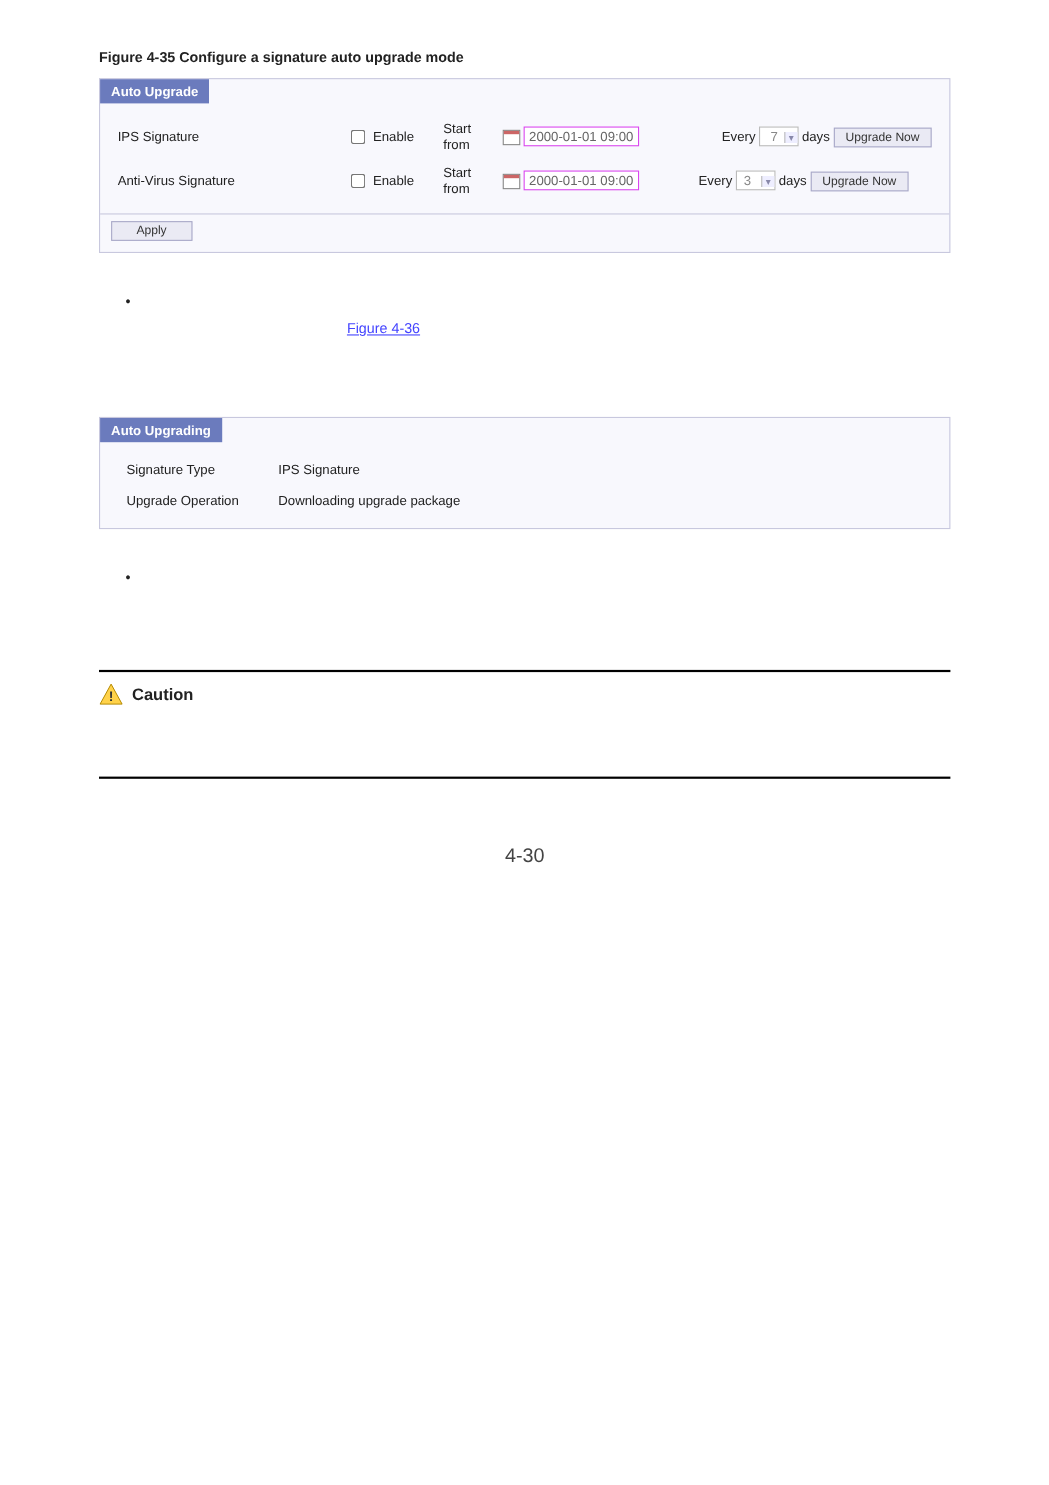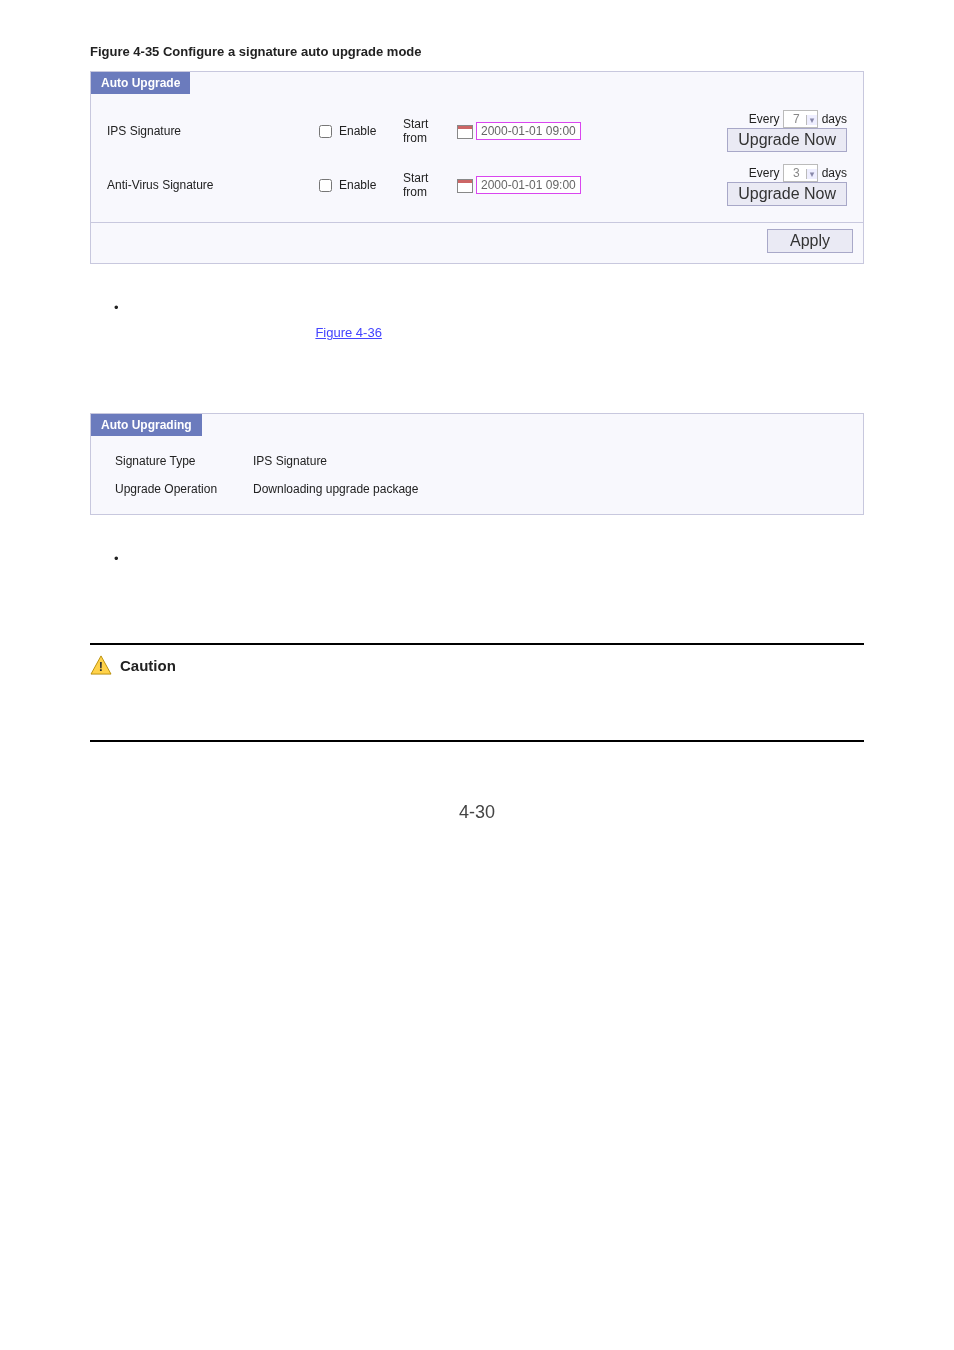--- a/index.html
+++ b/index.html
@@ -8,22 +8,22 @@
 .tab{display:inline-block;background:#6b7bbd;color:#fff;font-weight:700;padding:4px 10px;font-size:12px}
 .config-body{padding:10px 12px}
 table.settings{width:100%;border-collapse:collapse}
 table.settings td{padding:6px 4px;font-size:12px;color:#222}
 .calendar-icon{display:inline-block;width:14px;height:12px;border:1px solid #888;background:#fff;position:relative;margin-right:3px;vertical-align:middle}
 .calendar-icon::before{content:"";position:absolute;top:0;left:0;right:0;height:3px;background:#c66}
 .datetime{display:inline-block;background:#fff;border:1px solid #d946ef;padding:1px 4px;color:#666;font-size:12px}
 .sel{display:inline-block;background:#fff;border:1px solid #bbb;padding:0;font-size:12px}
 .sel-val{display:inline-block;padding:1px 6px;color:#888;min-width:10px}
 .sel-arrow{display:inline-block;border-left:1px solid #bbb;background:#eef;color:#88a;padding:0 3px;font-size:9px}
-.btn{display:inline-block;background:#eaeaf4;border:1px solid #a8a8c8;padding:2px 10px;color:#333;font-size:16px;cursor:pointer}
-.apply-row{text-align:right;padding:6px 10px 10px;border-top:1px solid #c8c8de}
+.btn{display:inline-block;background:#eaeaf4;border:1px solid #a8a8c8;padding:2px 10px;color:#333;font-size:11px;cursor:pointer}
+.apply-row{text-align:left;padding:6px 10px 10px;border-top:1px solid #c8c8de}
 .bullet-block{margin:36px 0 20px 24px}
 .bullet{display:flex}
 .bullet .dot{width:20px}
 .bullet .txt{flex:1;line-height:1.7}
 .hidden-text{color:#fff}
 .link{color:#44f;text-decoration:underline}
 .progress-box{border:1px solid #c8c8de;background:#f8f8fd;margin-top:8px}
 .progress-body{padding:10px 14px}
 .prog-table td{padding:6px 8px;font-size:12px;color:#222}
 .prog-bar-wrap{background:#d6d6d6;width:480px;height:16px;position:relative}
@@ -73,21 +73,21 @@
         <td>
           <label class="chk">
             <input type="checkbox" style="">
             <span>Enable</span>
           </label>
         </td>
         <td>Start from</td>
         <td>
           <span class="calendar-icon"></span><span class="datetime">2000-01-01 09:00</span>
         </td>
-        <td style="text-align:right">
+        <td style="">
           <span>Every</span>
           <span class="sel"><span class="sel-val">3</span><span class="sel-arrow">▾</span></span>
           <span>days</span>
           <span class="btn">Upgrade Now</span>
         </td>
       </tr>
     </tbody>
       </table>
   </div>
   <div class="apply-row">

